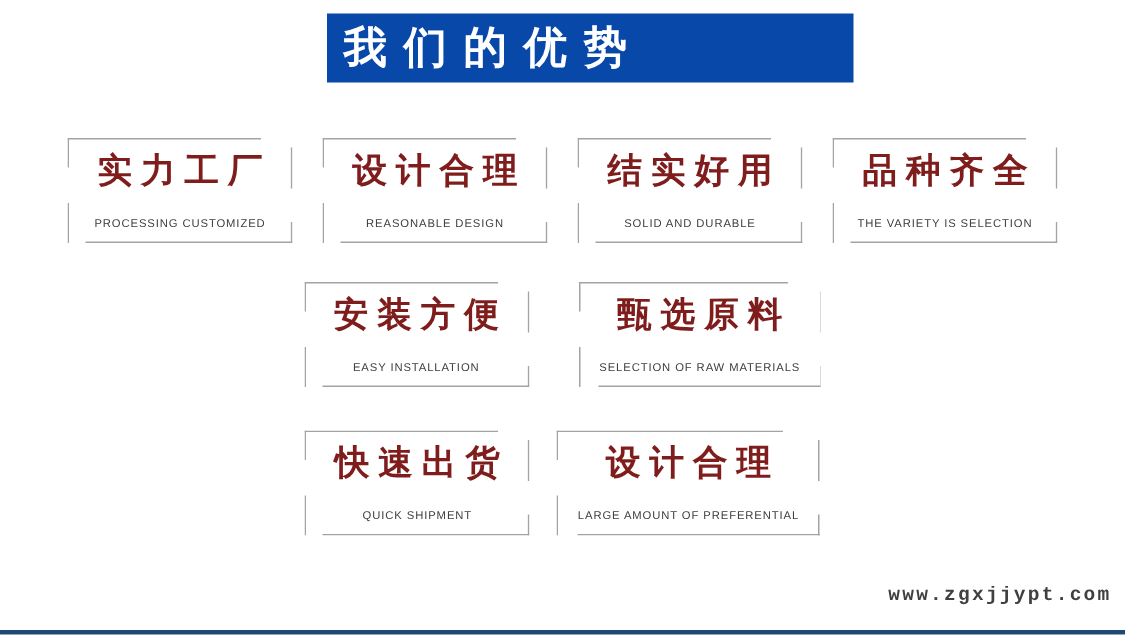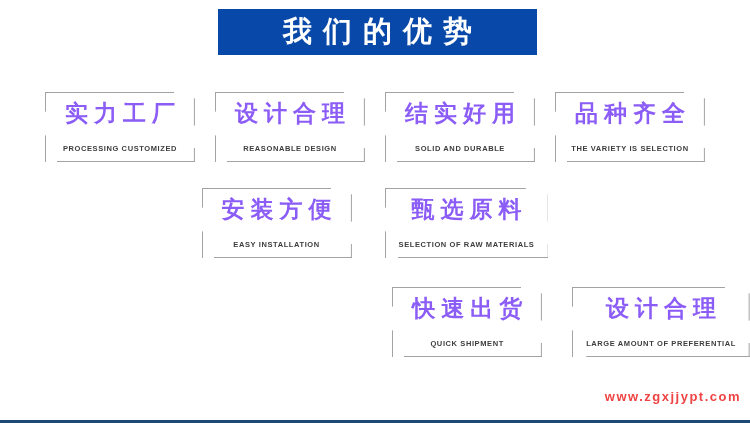--- a/index.html
+++ b/index.html
@@ -13,46 +13,45 @@
     height: 426px;
     background: #ffffff;
     overflow: hidden;
     font-family: "Liberation Sans", sans-serif;
   }
   
   .banner {
     position: absolute;
     left: 218px;
     top: 9px;
-    width: 319px;
+    width: 351px;
     height: 46px;
     background: #0848a8;
     display: flex;
     align-items: center;
-    justify-content: center;
   }
   .banner .title-text {
     color: #ffffff;
     font-size: 29px;
     font-weight: 700;
     letter-spacing: 11px;
     text-indent: 11px;
     white-space: nowrap;
   }
   
   .row {
     position: absolute;
     left: 0;
     right: 0;
     display: flex;
     justify-content: center;
   }
   .row-1 { top: 92px;  gap: 20px; }
   .row-2 { top: 188px; gap: 33px; }
-  .row-3 { top: 287px; gap: 30px; justify-content: flex-end; }
+  .row-3 { top: 287px; gap: 18px; }
 
   .card {
     position: relative;
     height: 70px;
     min-width: 118px;
     box-sizing: border-box;
     padding: 0 14px;
     display: flex;
     flex-direction: column;
     align-items: center;
@@ -66,45 +65,45 @@
     height: 100%;
     pointer-events: none;
   }
   .card .frame line {
     stroke: #a3a3a3;
     stroke-width: 1;
   }
   .card .zh {
     font-size: 23px;
     font-weight: 700;
-    color: #8b5cf6;
+    color: #7f1d1d;
     letter-spacing: 6px;
     text-indent: 6px;
     white-space: nowrap;
     line-height: 1;
   }
   .card .en {
     margin-top: 20px;
     font-size: 7.5px;
-    font-weight: 700;
+    font-weight: 400;
     color: #3d3d3d;
     letter-spacing: 0.6px;
     white-space: nowrap;
     line-height: 1;
   }
   
   .site {
     position: absolute;
     top: 389px;
     right: 9px;
-    font-family: Liberation Sans, sans-serif;
+    font-family: Liberation Mono, monospace;
     font-size: 13px;
     font-weight: 700;
     letter-spacing: 1.5px;
-    color: #ef4444;
+    color: #404040;
     white-space: nowrap;
   }
   .footer-bar {
     position: absolute;
     left: 0;
     right: 0;
     bottom: 3px;
     height: 3px;
     background: #1d4a75;
   }

